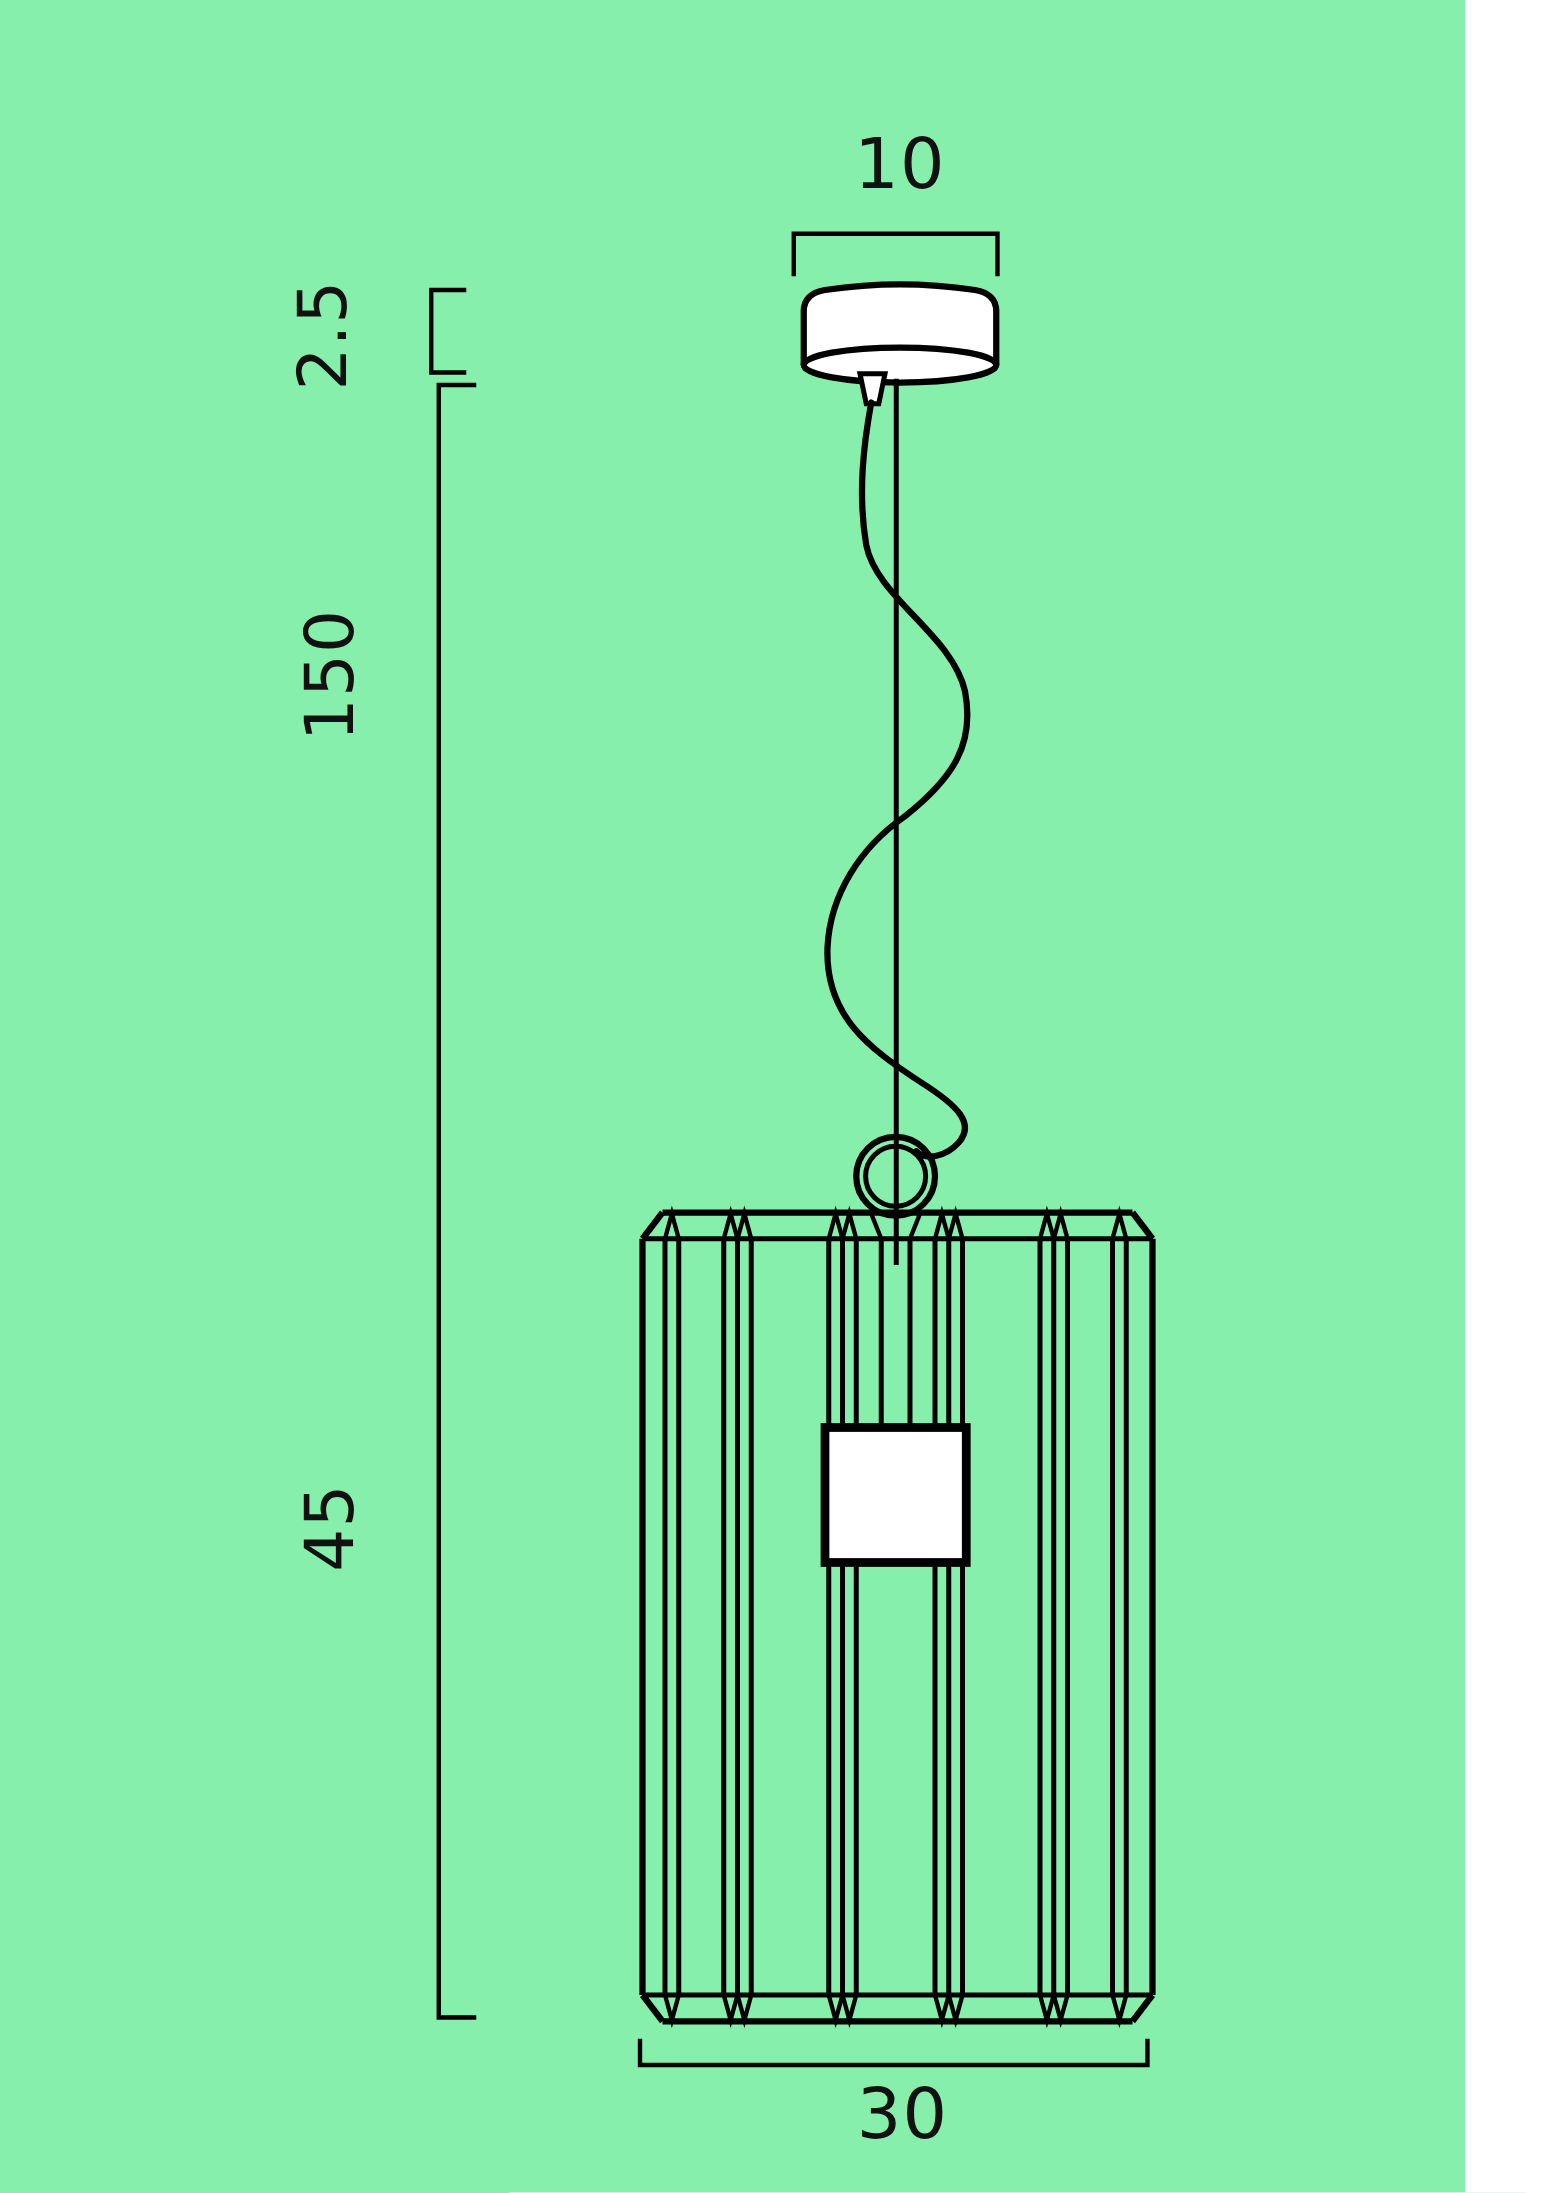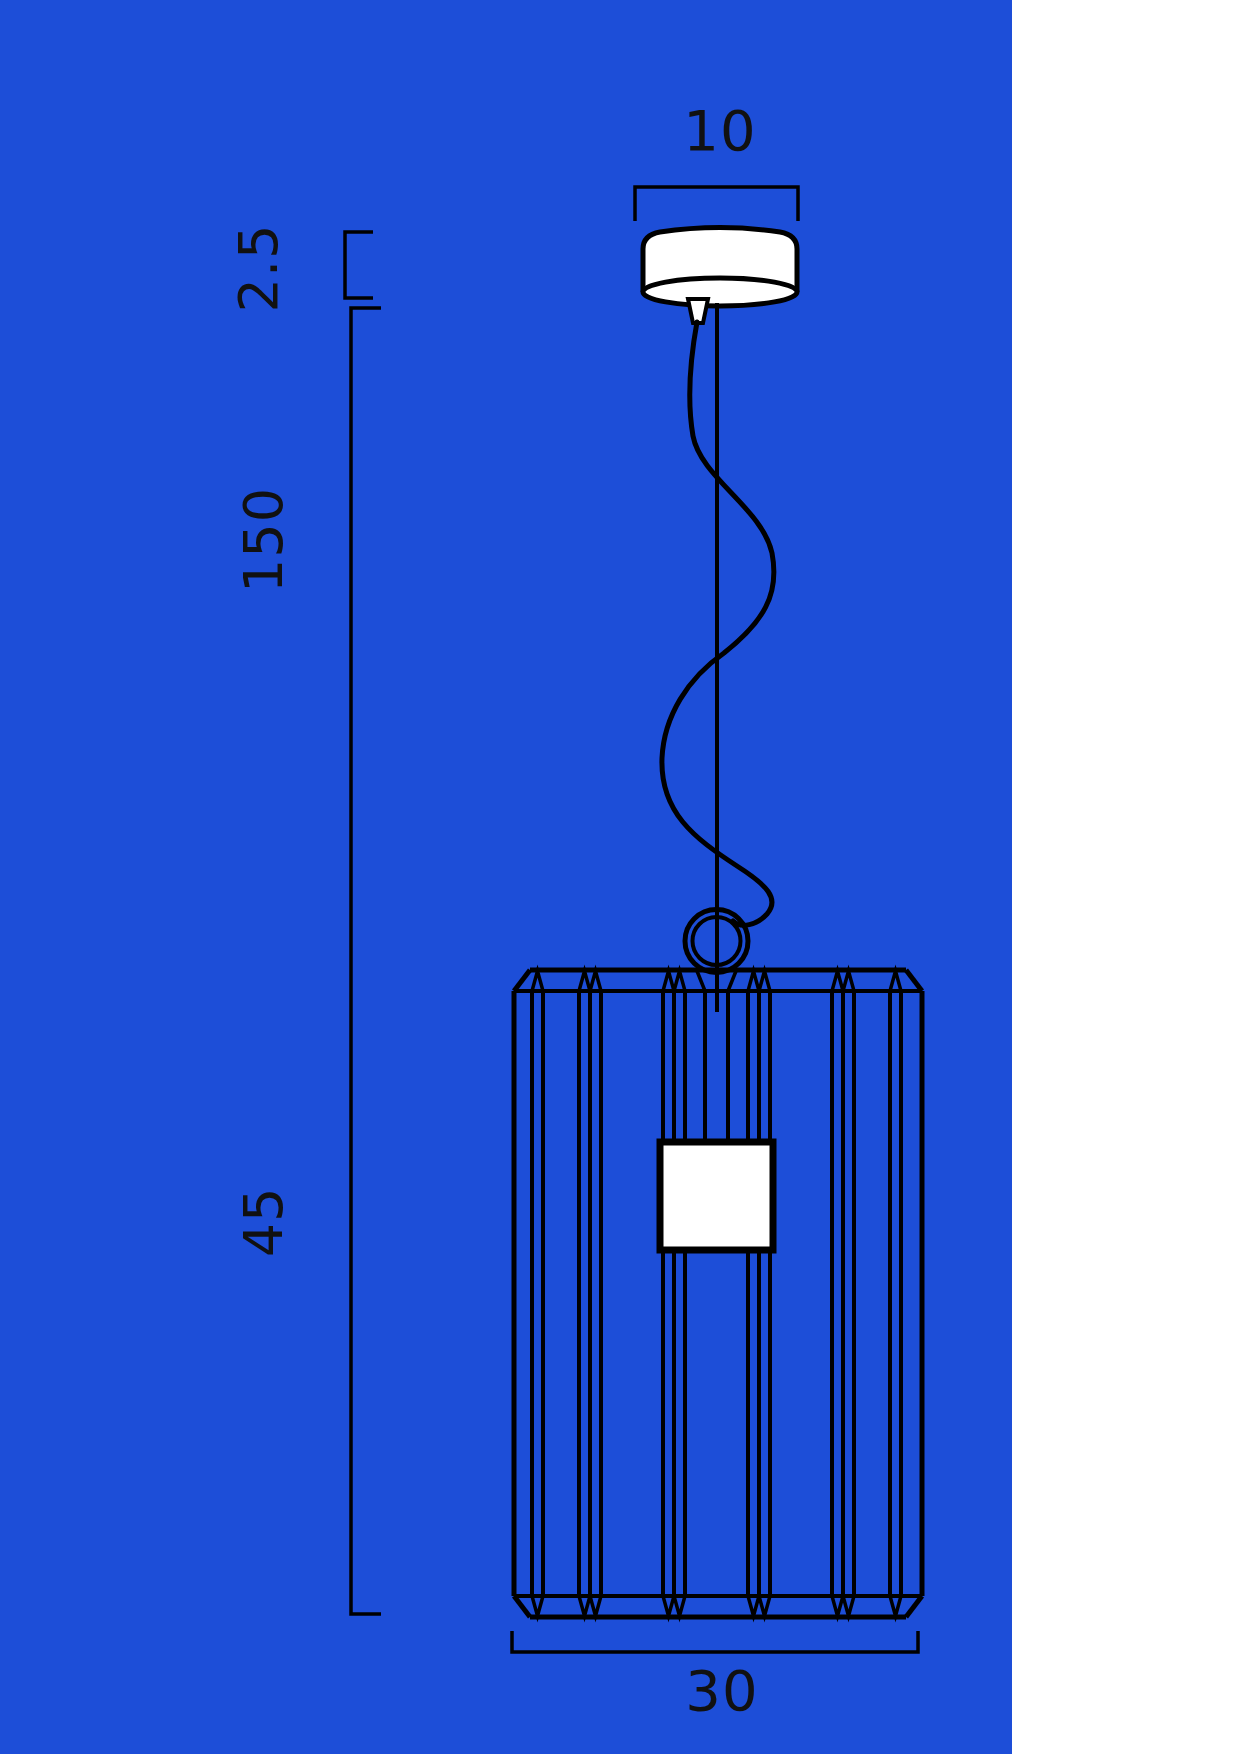--- a/index.html
+++ b/index.html
@@ -1,24 +1,24 @@
 <!DOCTYPE html>
 <html><head>
 <meta charset="utf-8">
 <style>
   html, body {
     margin: 0;
     padding: 0;
     background: #ffffff;
   }
   .drawing-wrap {
-    width: 1012px;
+    width: 1172px;
     height: 1754px;
     position: relative;
-    background: #1d4ed8;
+    background: #86efac;
     overflow: hidden;
   }
   svg { display: block; }
   .dim-text {
     font-family: "DejaVu Sans", "Liberation Sans", sans-serif;
     font-size: 56px;
     fill: #111111;
     letter-spacing: 1px;
   }
   .dim-text-v {

